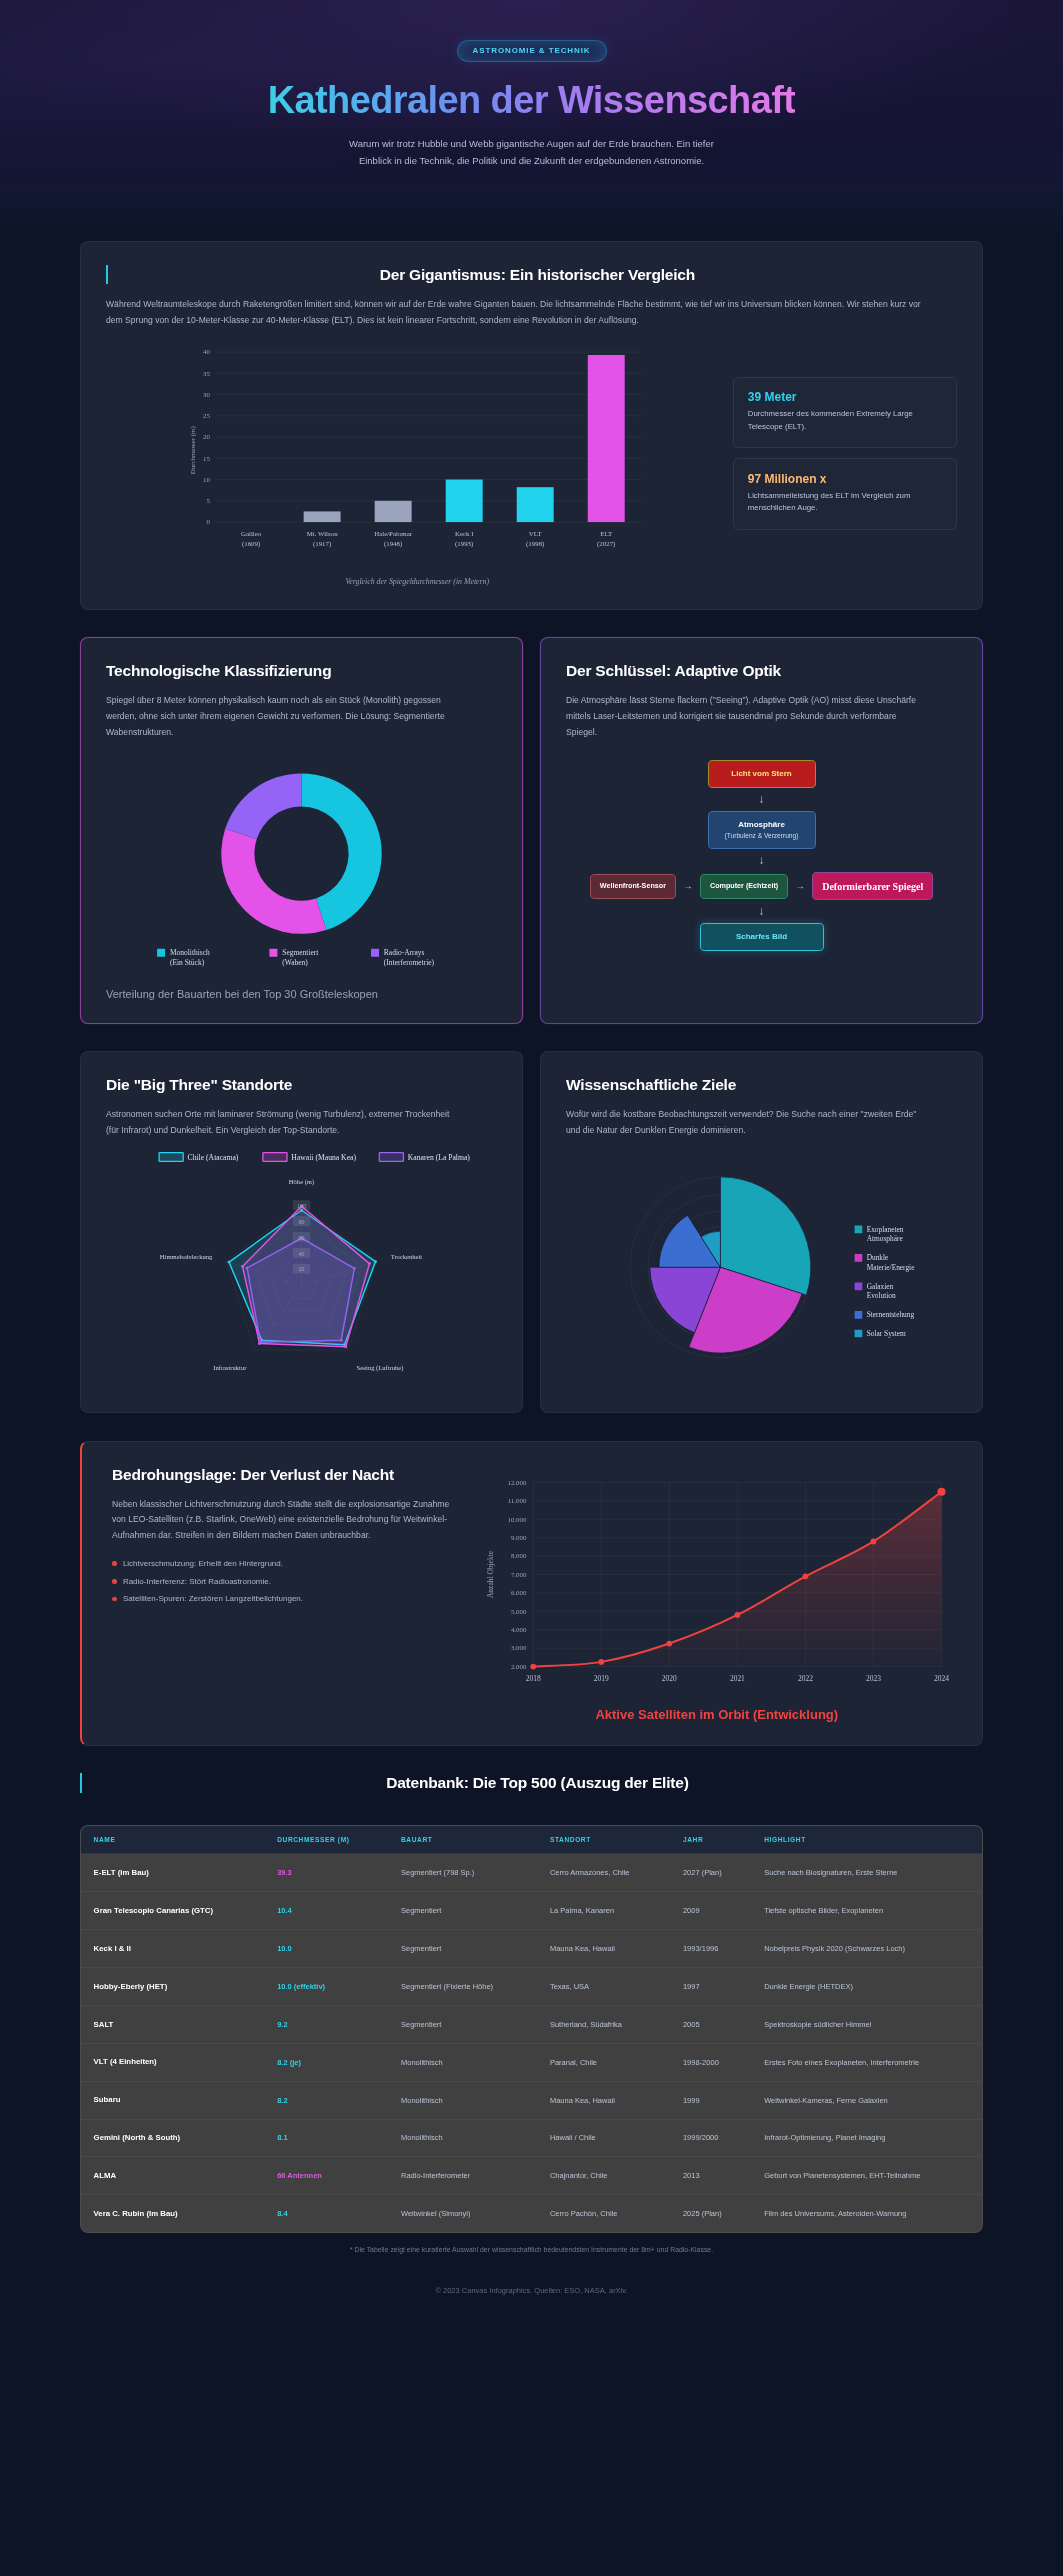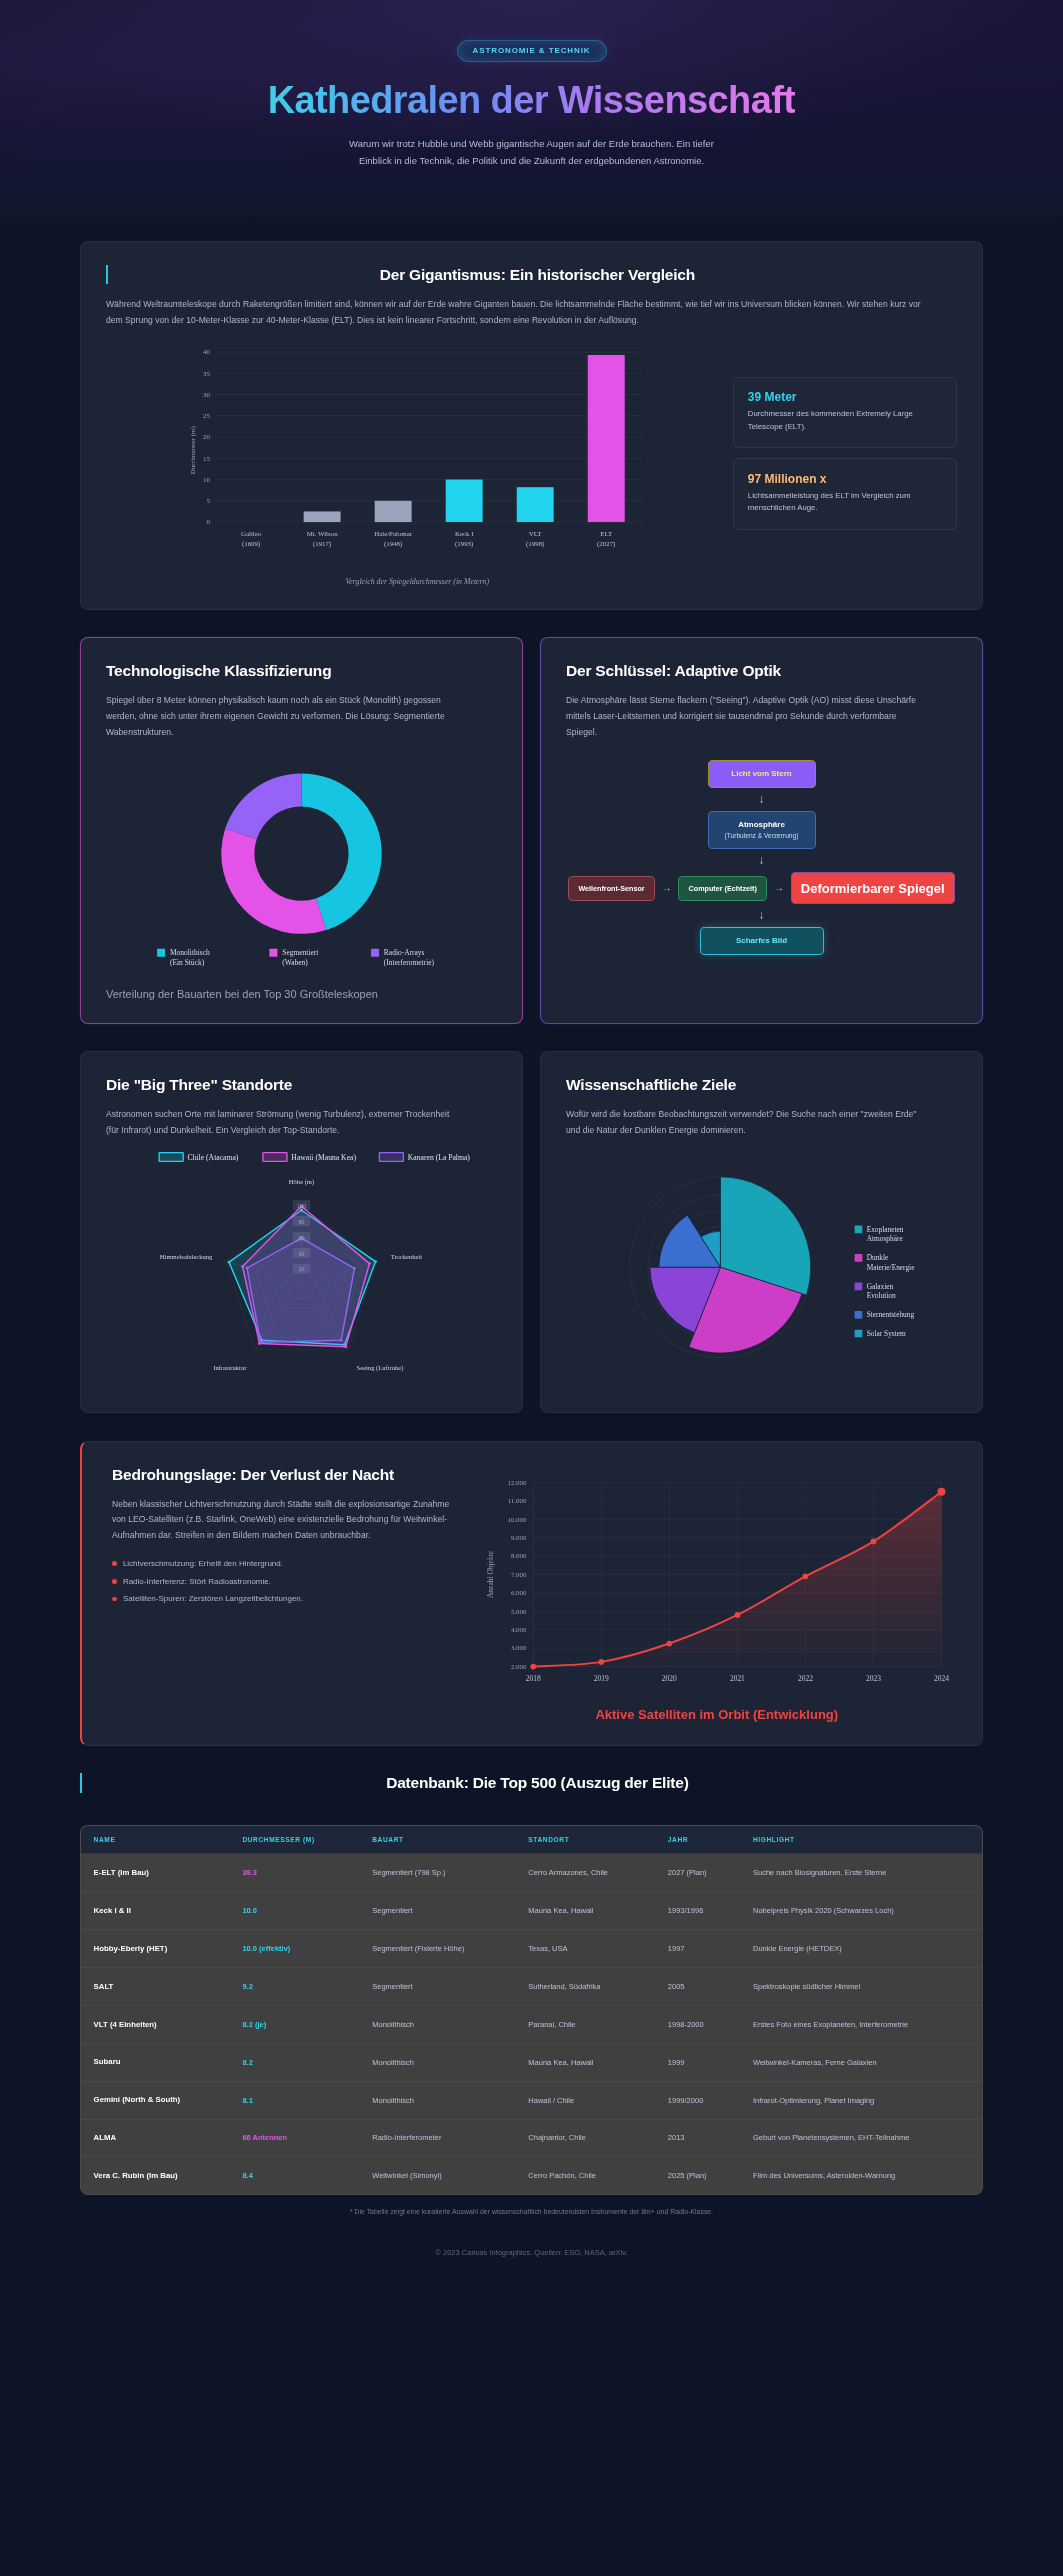--- a/index.html
+++ b/index.html
@@ -147,25 +147,25 @@
   .flow-node {
     border-radius: 4.6px;
     padding: 7.5px 15px;
     text-align: center;
     font-size: 8px;
     font-weight: bold;
     line-height: 1.35;
     min-width: 108px;
   }
   .flow-node .sub { display: block; font-size: 6.6px; font-weight: normal; margin-top: 1.7px; color: #d3dcec; }
-  .n-star { background: #8b5cf6; border: 0.6px solid #a08f2c; color: #f6e67a; }
+  .n-star { background: #b91c1c; border: 0.6px solid #a08f2c; color: #f6e67a; }
   .n-atmo { background: #214470; border: 0.6px solid #3f6fb0; color: #ffffff; }
   .n-sensor { background: #5c2a33; border: 0.6px solid #9c4d58; color: #ffffff; font-size: 7.2px; min-width: 69px; padding: 6.3px 9.2px; }
   .n-comp { background: #1d5540; border: 0.6px solid #2f8c65; color: #ffffff; font-size: 7.2px; min-width: 69px; padding: 6.3px 9.2px; }
-  .n-mirror { background: #ef4444; border: 0.6px solid #8a4aa0; color: #ffffff; font-size: 13px; min-width: 69px; padding: 6.3px 9.2px; }
+  .n-mirror { background: #be185d; border: 0.6px solid #8a4aa0; color: #ffffff; font-size: 10px; min-width: 69px; padding: 6.3px 9.2px; font-family: Liberation Serif, serif; }
   .n-sharp {
     background: #11505e; border: 0.6px solid #34c0d8; color: #6fe3f5;
     box-shadow: 0 0 9.2px rgba(52,192,216,0.3); min-width: 124px;
   }
   .arrow-v { color: #c6cfdf; font-size: 11.5px; margin: 5.7px 0; line-height: 1; }
   .flow-row { display: flex; align-items: center; gap: 6.9px; }
   .arrow-h { color: #c6cfdf; font-size: 9.8px; line-height: 1; }
 
   
   .threat { display: flex; gap: 19.5px; align-items: flex-start; }
@@ -571,20 +571,28 @@
         <tbody id="tbl-body">
             <tr>
               <td class="name">E-ELT (Im Bau)</td>
               <td class="dia magenta">39.3</td>
               <td>Segmentiert (798 Sp.)</td>
               <td>Cerro Armazones, Chile</td>
               <td>2027 (Plan)</td>
               <td>Suche nach Biosignaturen, Erste Sterne</td>
             </tr>
             <tr>
+              <td class="name">Gran Telescopio Canarias (GTC)</td>
+              <td class="dia cyan">10.4</td>
+              <td>Segmentiert</td>
+              <td>La Palma, Kanaren</td>
+              <td>2009</td>
+              <td>Tiefste optische Bilder, Exoplaneten</td>
+            </tr>
+            <tr>
               <td class="name">Keck I &amp; II</td>
               <td class="dia cyan">10.0</td>
               <td>Segmentiert</td>
               <td>Mauna Kea, Hawaii</td>
               <td>1993/1996</td>
               <td>Nobelpreis Physik 2020 (Schwarzes Loch)</td>
             </tr>
             <tr>
               <td class="name">Hobby-Eberly (HET)</td>
               <td class="dia cyan">10.0 (effektiv)</td>

